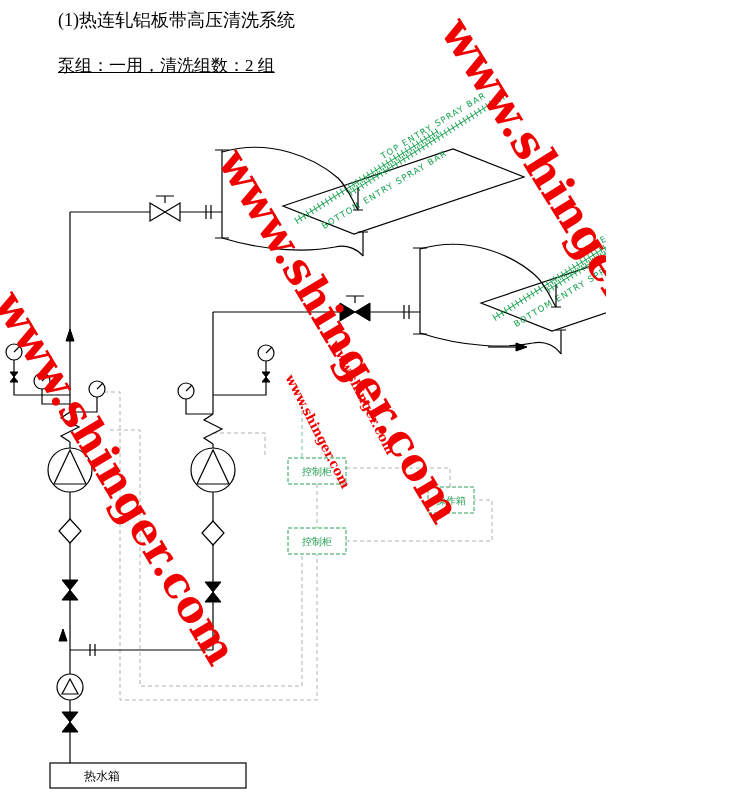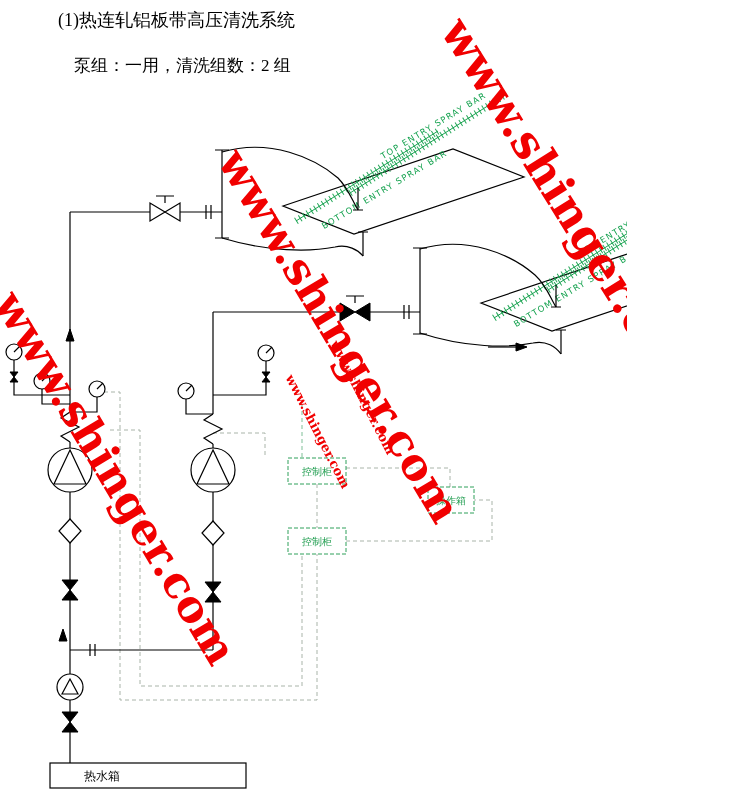--- a/index.html
+++ b/index.html
@@ -1,19 +1,19 @@
 <!DOCTYPE html>
 <html><head>
 <meta charset="utf-8">
 <style>
   html,body{margin:0;padding:0;background:#fff;}
   .stage{position:relative;width:606px;height:800px;background:#fff;overflow:hidden;
-         font-family:"Liberation Sans",sans-serif;padding-left:21px;}
+         font-family:"Liberation Sans",sans-serif;}
   .title{position:absolute;left:58px;top:8px;font:18px "Liberation Serif","DejaVu Sans",serif;color:#000;white-space:nowrap;}
-  .subtitle{position:absolute;left:74px;top:54px;font:17px "Liberation Serif","DejaVu Sans",serif;color:#000;white-space:nowrap;}
+  .subtitle{position:absolute;left:58px;top:54px;font:17px "Liberation Serif","DejaVu Sans",serif;color:#000;white-space:nowrap;text-decoration:underline;}
   .diagram-svg{position:absolute;left:0;top:0;}
   .pipe{stroke:#000;stroke-width:1.2;fill:none;}
   .sym{stroke:#000;stroke-width:1.2;fill:#fff;}
   .symf{stroke:#000;stroke-width:1;fill:#000;}
   .bar{stroke:#17a24f;stroke-width:1;fill:none;}
   .comb{stroke:#17a24f;stroke-width:7;stroke-dasharray:1 3.5;fill:none;opacity:.95;}
   .green-lbl{fill:#15a24f;font-size:8.5px;letter-spacing:1.3px;font-family:"DejaVu Sans",sans-serif;}
   .cab{stroke:#2fa05a;stroke-width:1;stroke-dasharray:4 2;fill:#fff;}
   .cab-lbl{fill:#1f9d4f;font-size:10px;font-family:"DejaVu Sans",sans-serif;}
   .tank-lbl{fill:#000;font-size:12px;font-family:"DejaVu Sans",sans-serif;}

